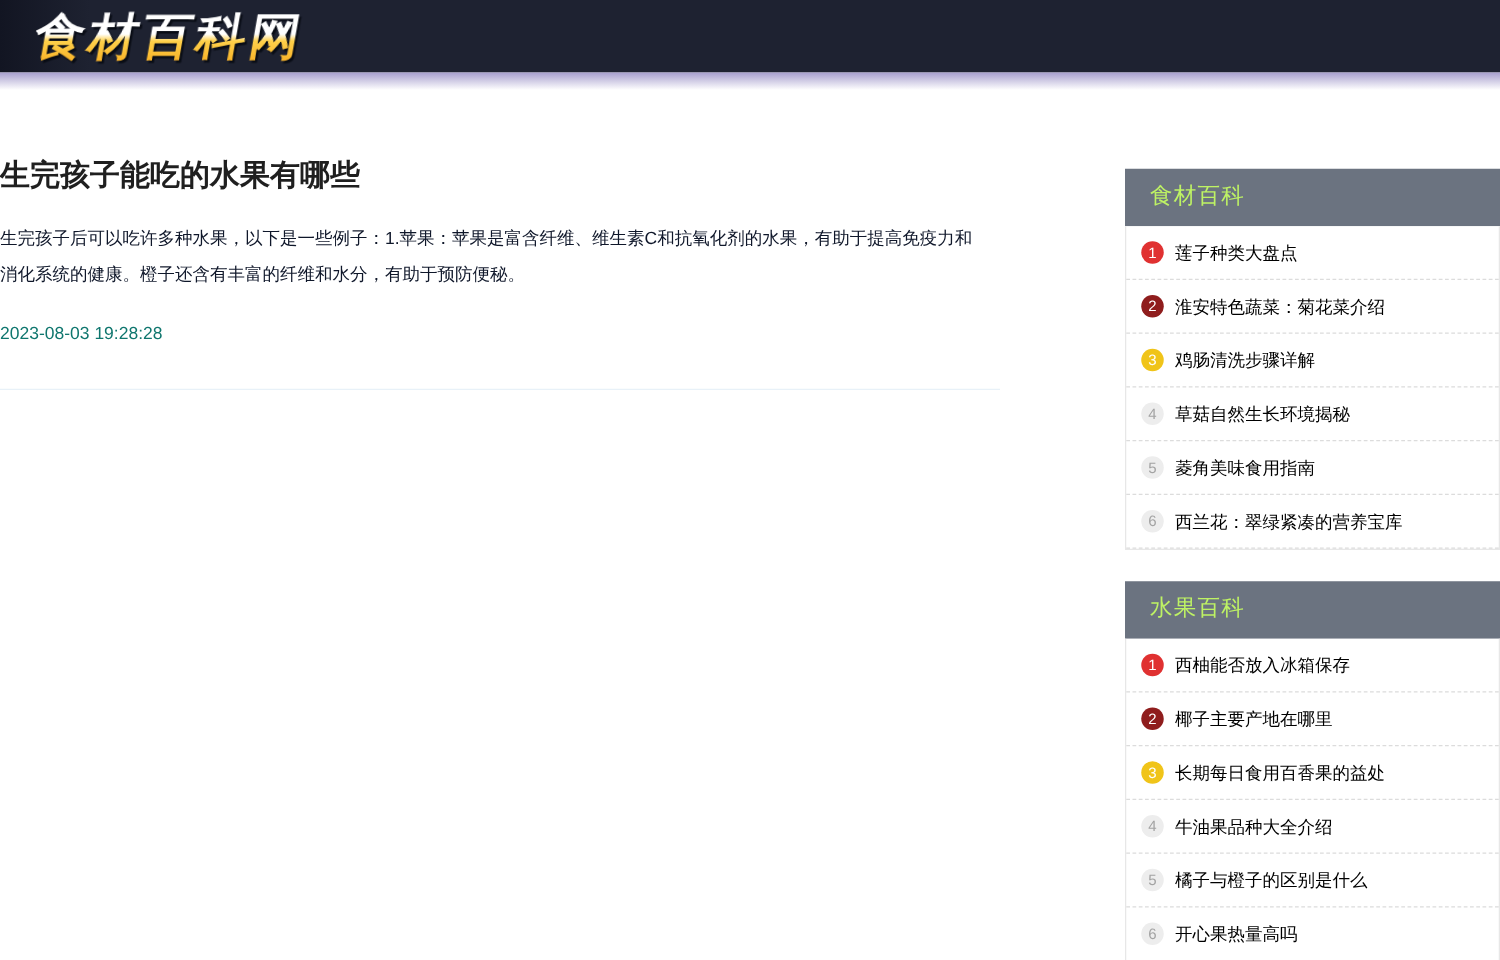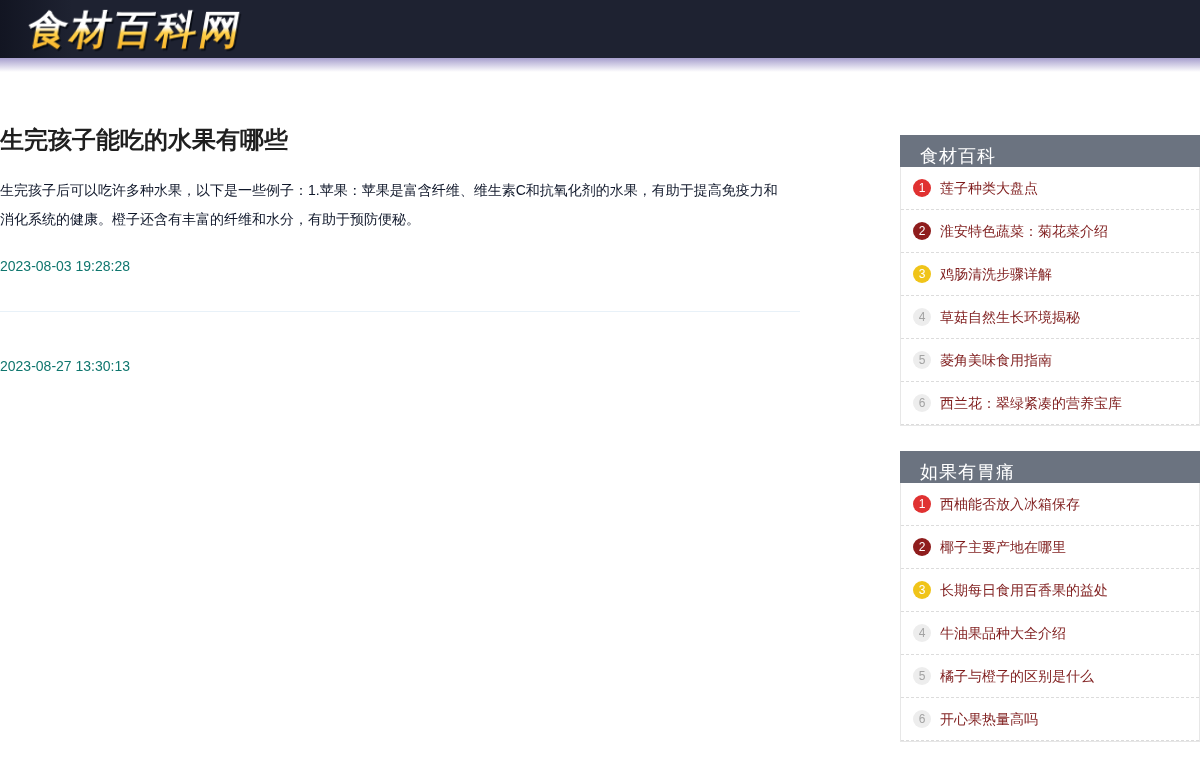--- a/index.html
+++ b/index.html
@@ -50,64 +50,63 @@
   }
   .post p {
     font-size: 14px; line-height: 29px; color: #0f172a;
     margin-bottom: 24px; max-width: 790px;
   }
   .post .date { font-size: 14px; color: #0f766e; }
 
   
   .widget { margin-bottom: 25px; }
   .widget-header {
-    height: 32px; line-height: 43px;
+    height: 46px; line-height: 43px;
     background: var(--widget-header-bg, #6b7380);
-    color: #ffffff; font-size: 18px;
+    color: #bef264; font-size: 18px;
     padding-left: 20px; letter-spacing: 1px;
   }
   .widget-body {
     border: 1px solid #e7e7e7; border-top: none;
     background: #fff;
     list-style: none;
   }
   .widget-body li {
     display: flex; align-items: center;
     padding: 11px 12px;
     border-bottom: 1px dashed #dcdcdc;
     cursor: pointer;
   }
   .rank-badge {
     flex: 0 0 auto;
     width: 18px; height: 18px; border-radius: 50%;
     font-size: 12px; line-height: 18px; text-align: center;
     margin-right: 9px;
     background: #ededed; color: #a3a3a3;
   }
-  .item-label { font-size: 14px; color: #7f1d1d; line-height: 20px; }
+  .item-label { font-size: 14px; color: #000000; line-height: 20px; }
 </style>
 </head>
 <body>
 
 <header class="site-header">
   <div class="logo">食材百科网</div>
 </header>
 <div class="header-fade"></div>
 
 <div class="container">
   <main class="main-col">
   <article class="post">
     <h2>生完孩子能吃的水果有哪些</h2>
     <p>生完孩子后可以吃许多种水果，以下是一些例子：1.苹果：苹果是富含纤维、维生素C和抗氧化剂的水果，有助于提高免疫力和消化系统的健康。橙子还含有丰富的纤维和水分，有助于预防便秘。</p>
     <div class="date">2023-08-03 19:28:28</div>
   </article>
 
 
   <article class="post">
-    <div class="date">2023-08-27 13:30:13</div>
   </article>
 
 </main>
   <aside class="side-col">
   <section class="widget">
     <div class="widget-header">食材百科</div>
     <ul class="widget-body">
   <li>
     <span class="rank-badge" style="background: rgb(224, 49, 49); color: rgb(255, 255, 255);">1</span>
     <span class="item-label">莲子种类大盘点</span>
@@ -134,21 +133,21 @@
   </li>
 
   <li>
     <span class="rank-badge">6</span>
     <span class="item-label">西兰花：翠绿紧凑的营养宝库</span>
   </li>
 </ul>
   </section>
 
   <section class="widget">
-    <div class="widget-header">如果有胃痛</div>
+    <div class="widget-header">水果百科</div>
     <ul class="widget-body">
   <li>
     <span class="rank-badge" style="background: rgb(224, 49, 49); color: rgb(255, 255, 255);">1</span>
     <span class="item-label">西柚能否放入冰箱保存</span>
   </li>
 
   <li>
     <span class="rank-badge" style="background: rgb(143, 29, 29); color: rgb(255, 255, 255);">2</span>
     <span class="item-label">椰子主要产地在哪里</span>
   </li>

